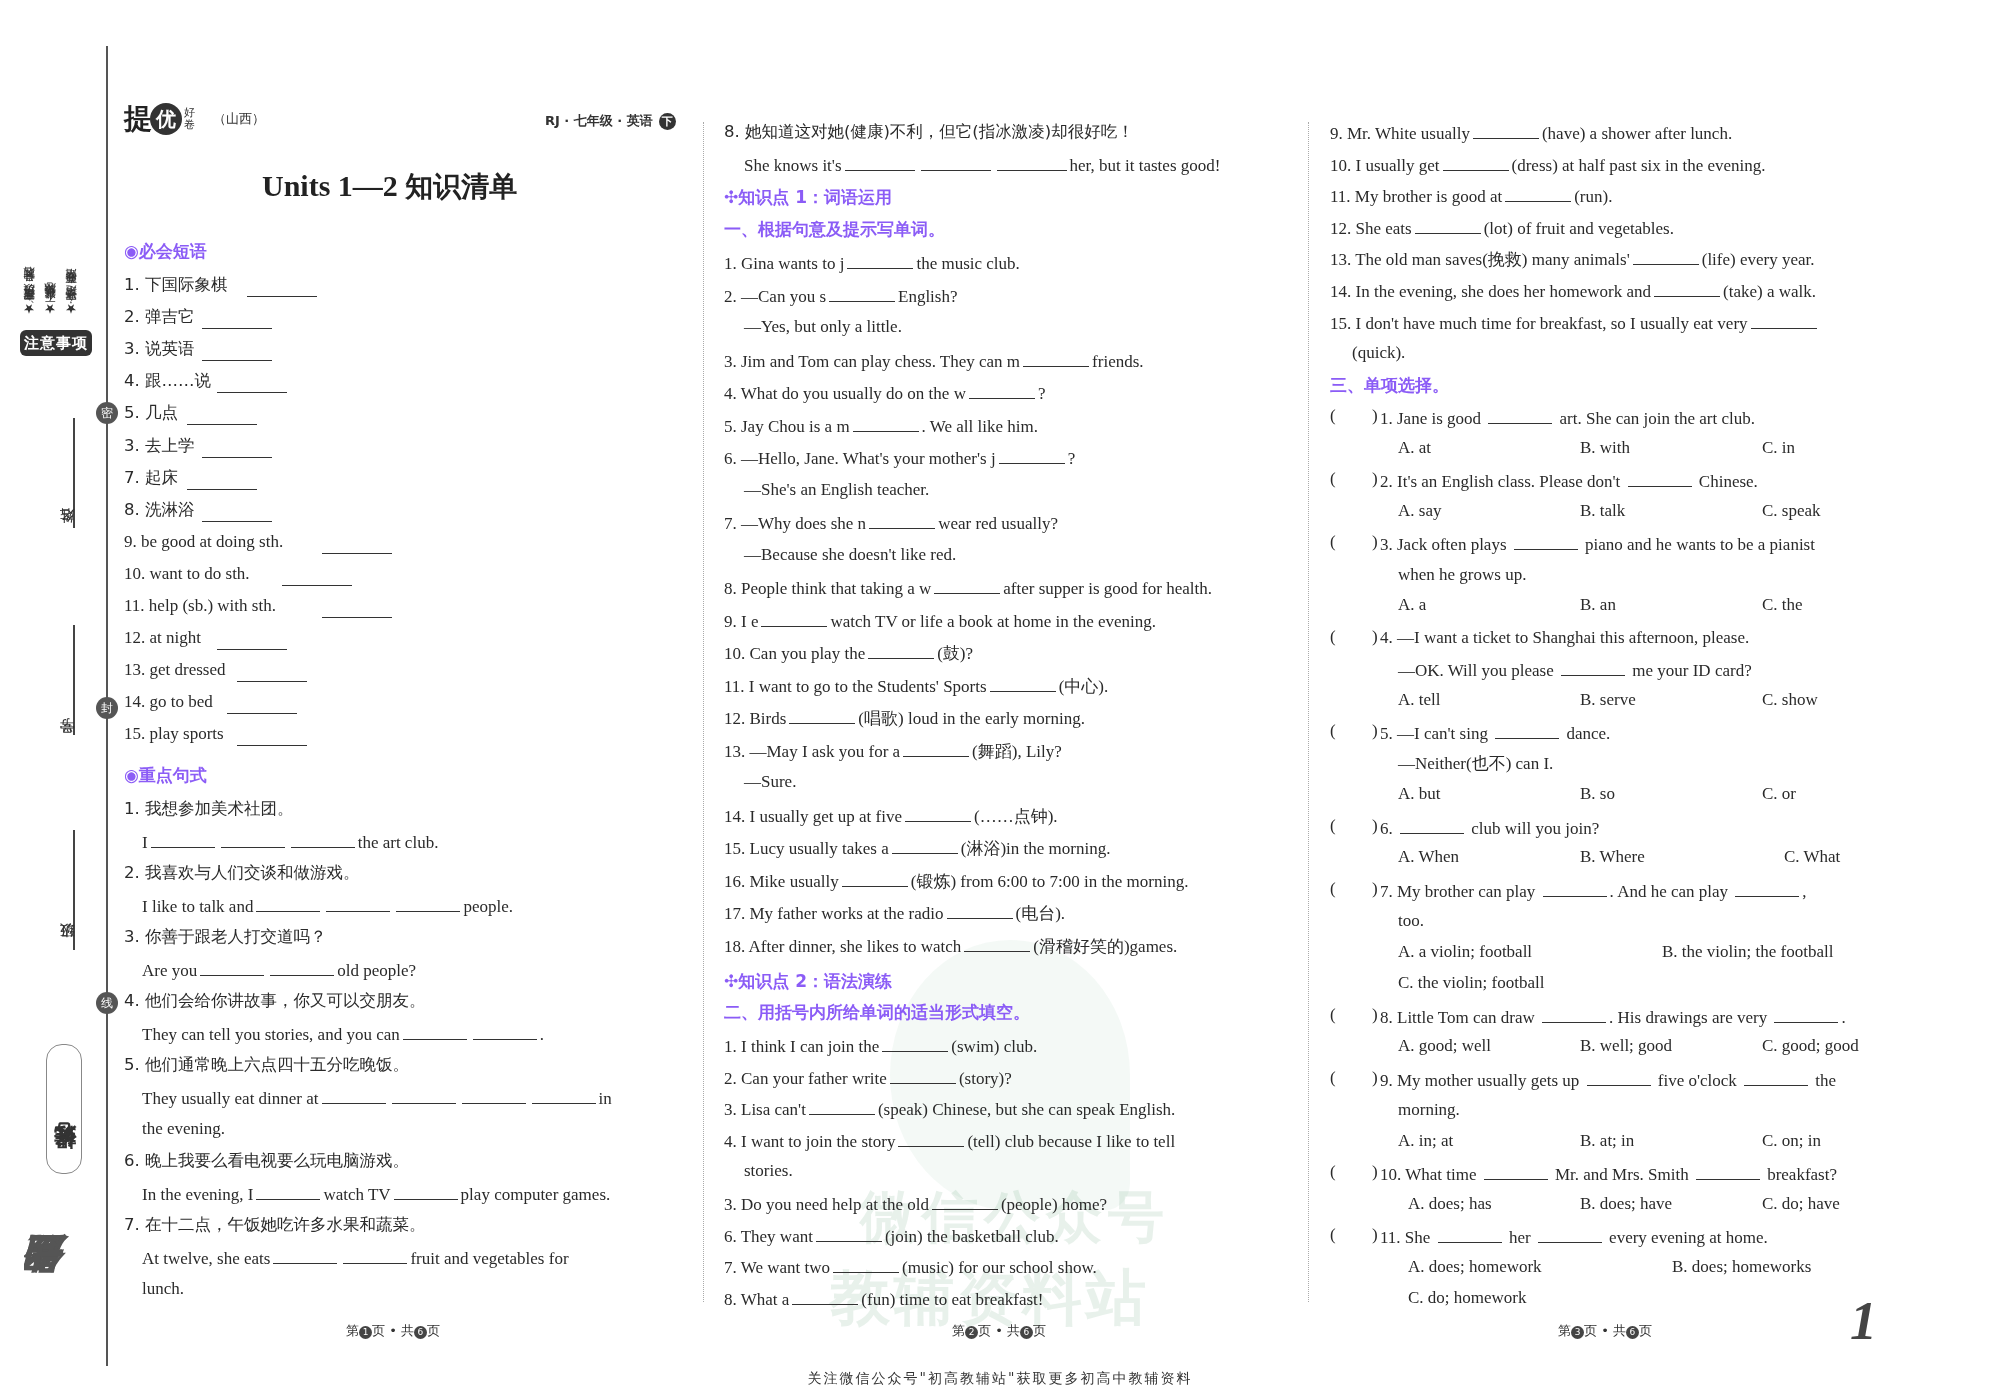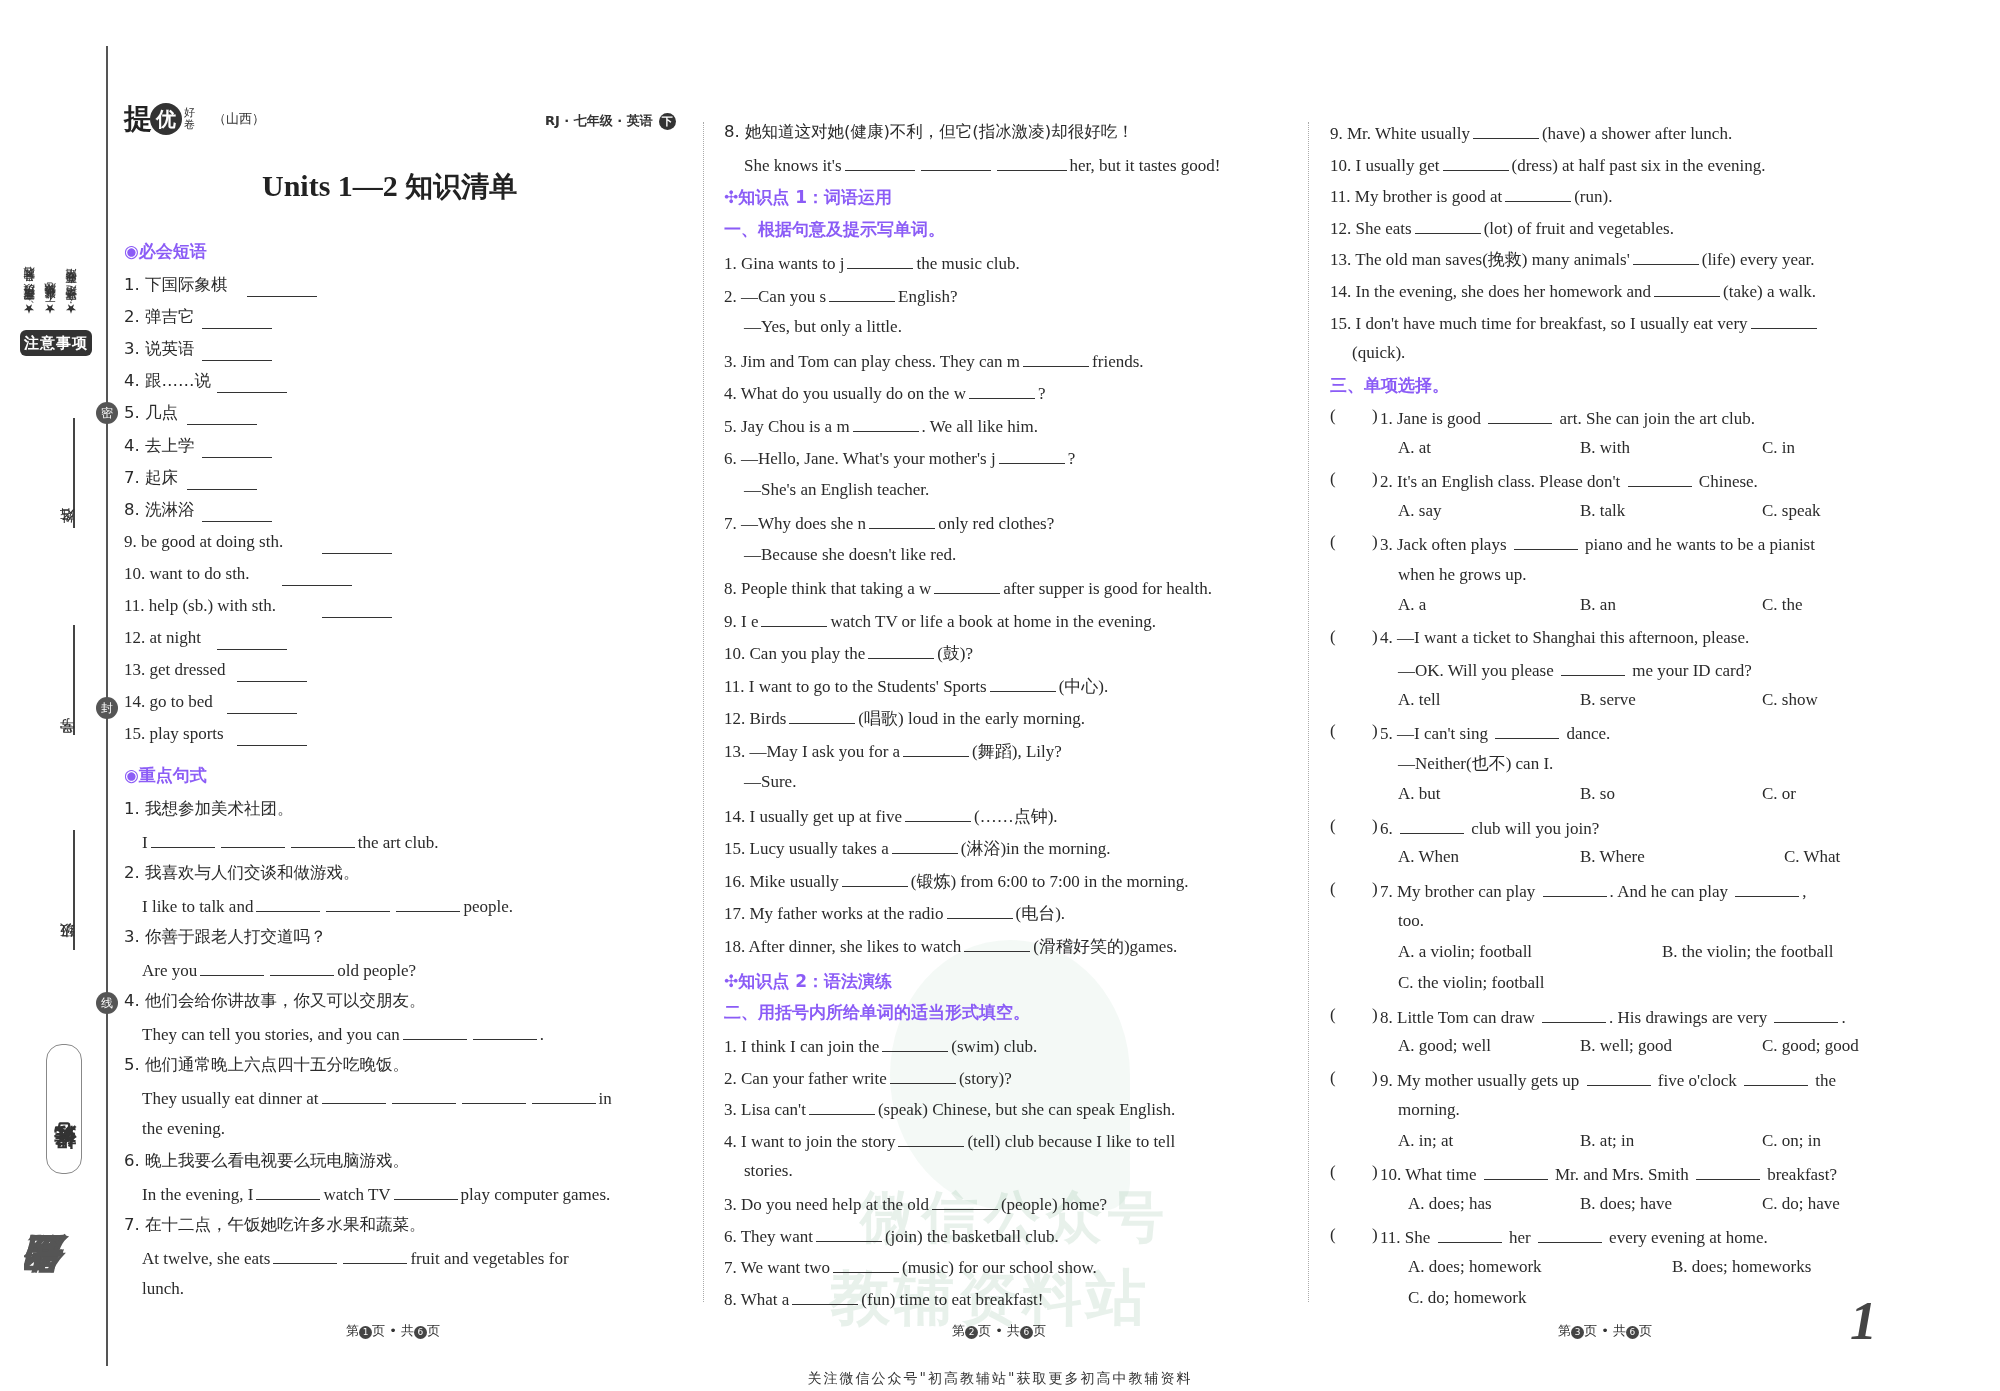--- a/index.html
+++ b/index.html
@@ -124,21 +124,21 @@
       <div class="line cn" style="top: 274px; left: 4px;"><span>1. 下国际象棋</span></div>
       <div class="blank long" style="top: 296px; right: 0px; left: 124px;"></div>
       <div class="line cn" style="top: 306.1px; left: 4px;"><span>2. 弹吉它</span></div>
       <div class="blank long" style="top: 328.1px; right: 0px; left: 79px;"></div>
       <div class="line cn" style="top: 338.2px; left: 4px;"><span>3. 说英语</span></div>
       <div class="blank long" style="top: 360.2px; right: 0px; left: 79px;"></div>
       <div class="line cn" style="top: 370.3px; left: 4px;"><span>4. 跟……说</span></div>
       <div class="blank long" style="top: 392.3px; right: 0px; left: 94px;"></div>
       <div class="line cn" style="top: 402.4px; left: 4px;"><span>5. 几点</span></div>
       <div class="blank long" style="top: 424.4px; right: 0px; left: 64px;"></div>
-      <div class="line cn" style="top: 434.5px; left: 4px;"><span>4. 去上学</span></div>
+      <div class="line cn" style="top: 434.5px; left: 4px;"><span>3. 去上学</span></div>
       <div class="blank long" style="top: 456.5px; right: 0px; left: 79px;"></div>
       <div class="line cn" style="top: 466.6px; left: 4px;"><span>7. 起床</span></div>
       <div class="blank long" style="top: 488.6px; right: 0px; left: 64px;"></div>
       <div class="line cn" style="top: 498.7px; left: 4px;"><span>8. 洗淋浴</span></div>
       <div class="blank long" style="top: 520.7px; right: 0px; left: 79px;"></div>
       <div class="line " style="top: 530.8px; left: 4px;"><span>9. be good at doing sth.</span></div>
       <div class="blank long" style="top: 552.8px; right: 0px; left: 199px;"></div>
       <div class="line " style="top: 562.9px; left: 4px;"><span>10. want to do sth.</span></div>
       <div class="blank long" style="top: 584.9px; right: 0px; left: 159px;"></div>
       <div class="line " style="top: 595px; left: 4px;"><span>11. help (sb.) with sth.</span></div>
@@ -192,21 +192,21 @@
   <div class="sec-head" style="left:0;top:218px;">一、根据句意及提示写单词。</div>
   <div id="part1">
       <div class="line" style="top: 251px; left: 0px;"><span>1. Gina wants to j</span><span class="blank" style="width: 66px;"></span><span>the music club.</span></div>
       <div class="line" style="top: 283.5px; left: 0px;"><span>2. —Can you s</span><span class="blank" style="width: 66px;"></span><span>English?</span></div>
       <div class="line" style="top: 316px; left: 20px;"><span>—Yes, but only a little.</span></div>
       <div class="line" style="top: 348.5px; left: 0px;"><span>3. Jim and Tom can play chess. They can m</span><span class="blank" style="width: 66px;"></span><span>friends.</span></div>
       <div class="line" style="top: 381px; left: 0px;"><span>4. What do you usually do on the w</span><span class="blank" style="width: 66px;"></span><span>?</span></div>
       <div class="line" style="top: 413.5px; left: 0px;"><span>5. Jay Chou is a m</span><span class="blank" style="width: 66px;"></span><span>. We all like him.</span></div>
       <div class="line" style="top: 446px; left: 0px;"><span>6. —Hello, Jane. What's your mother's j</span><span class="blank" style="width: 66px;"></span><span>?</span></div>
       <div class="line" style="top: 478.5px; left: 20px;"><span>—She's an English teacher.</span></div>
-      <div class="line" style="top: 511px; left: 0px;"><span>7. —Why does she n</span><span class="blank" style="width: 66px;"></span><span>only red clothes?</span></div>
+      <div class="line" style="top: 511px; left: 0px;"><span>7. —Why does she n</span><span class="blank" style="width: 66px;"></span><span>wear red usually?</span></div>
       <div class="line" style="top: 543.5px; left: 20px;"><span>—Because she doesn't like red.</span></div>
       <div class="line" style="top: 576px; left: 0px;"><span>8. People think that taking a w</span><span class="blank" style="width: 66px;"></span><span>after supper is good for health.</span></div>
       <div class="line" style="top: 608.5px; left: 0px;"><span>9. I e</span><span class="blank" style="width: 66px;"></span><span>watch TV or life a book at home in the evening.</span></div>
       <div class="line" style="top: 641px; left: 0px;"><span>10. Can you play the</span><span class="blank" style="width: 66px;"></span><span>(鼓)?</span></div>
       <div class="line" style="top: 673.5px; left: 0px;"><span>11. I want to go to the Students' Sports</span><span class="blank" style="width: 66px;"></span><span>(中心).</span></div>
       <div class="line" style="top: 706px; left: 0px;"><span>12. Birds</span><span class="blank" style="width: 66px;"></span><span>(唱歌) loud in the early morning.</span></div>
       <div class="line" style="top: 738.5px; left: 0px;"><span>13. —May I ask you for a</span><span class="blank" style="width: 66px;"></span><span>(舞蹈), Lily?</span></div>
       <div class="line" style="top: 771px; left: 20px;"><span>—Sure.</span></div>
       <div class="line" style="top: 803.5px; left: 0px;"><span>14. I usually get up at five</span><span class="blank" style="width: 66px;"></span><span>(……点钟).</span></div>
       <div class="line" style="top: 836px; left: 0px;"><span>15. Lucy usually takes a</span><span class="blank" style="width: 66px;"></span><span>(淋浴)in the morning.</span></div>

